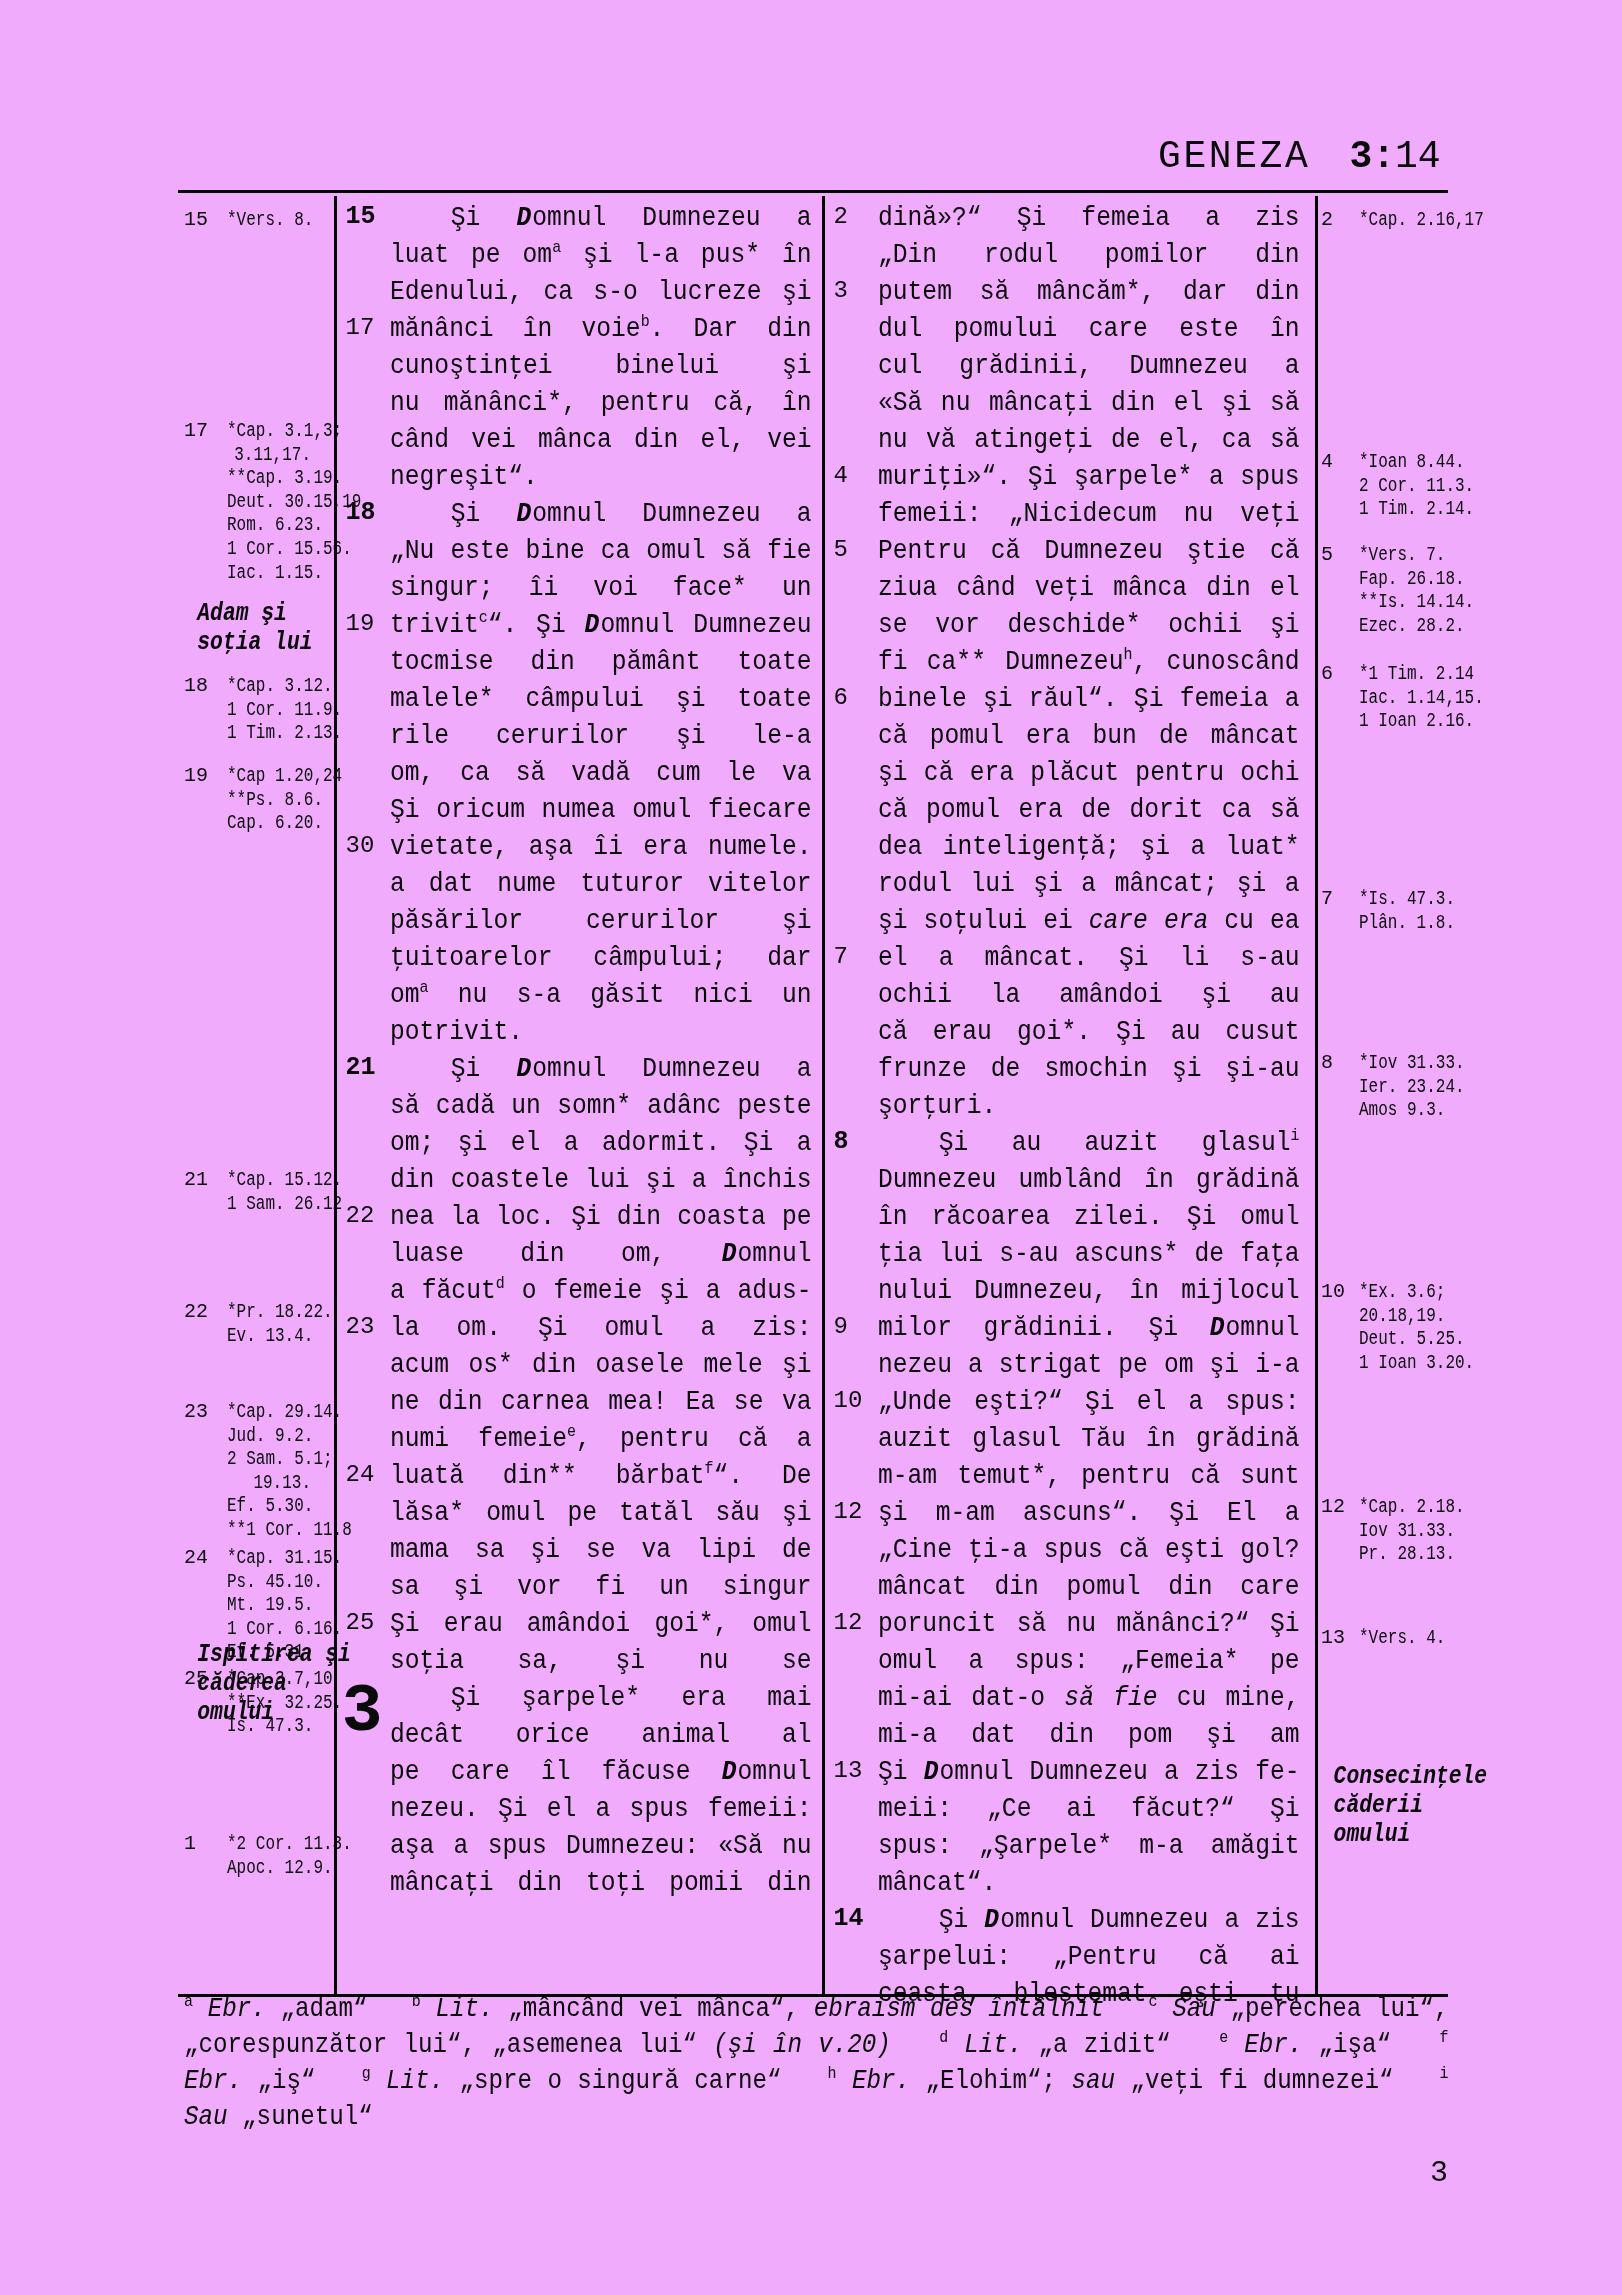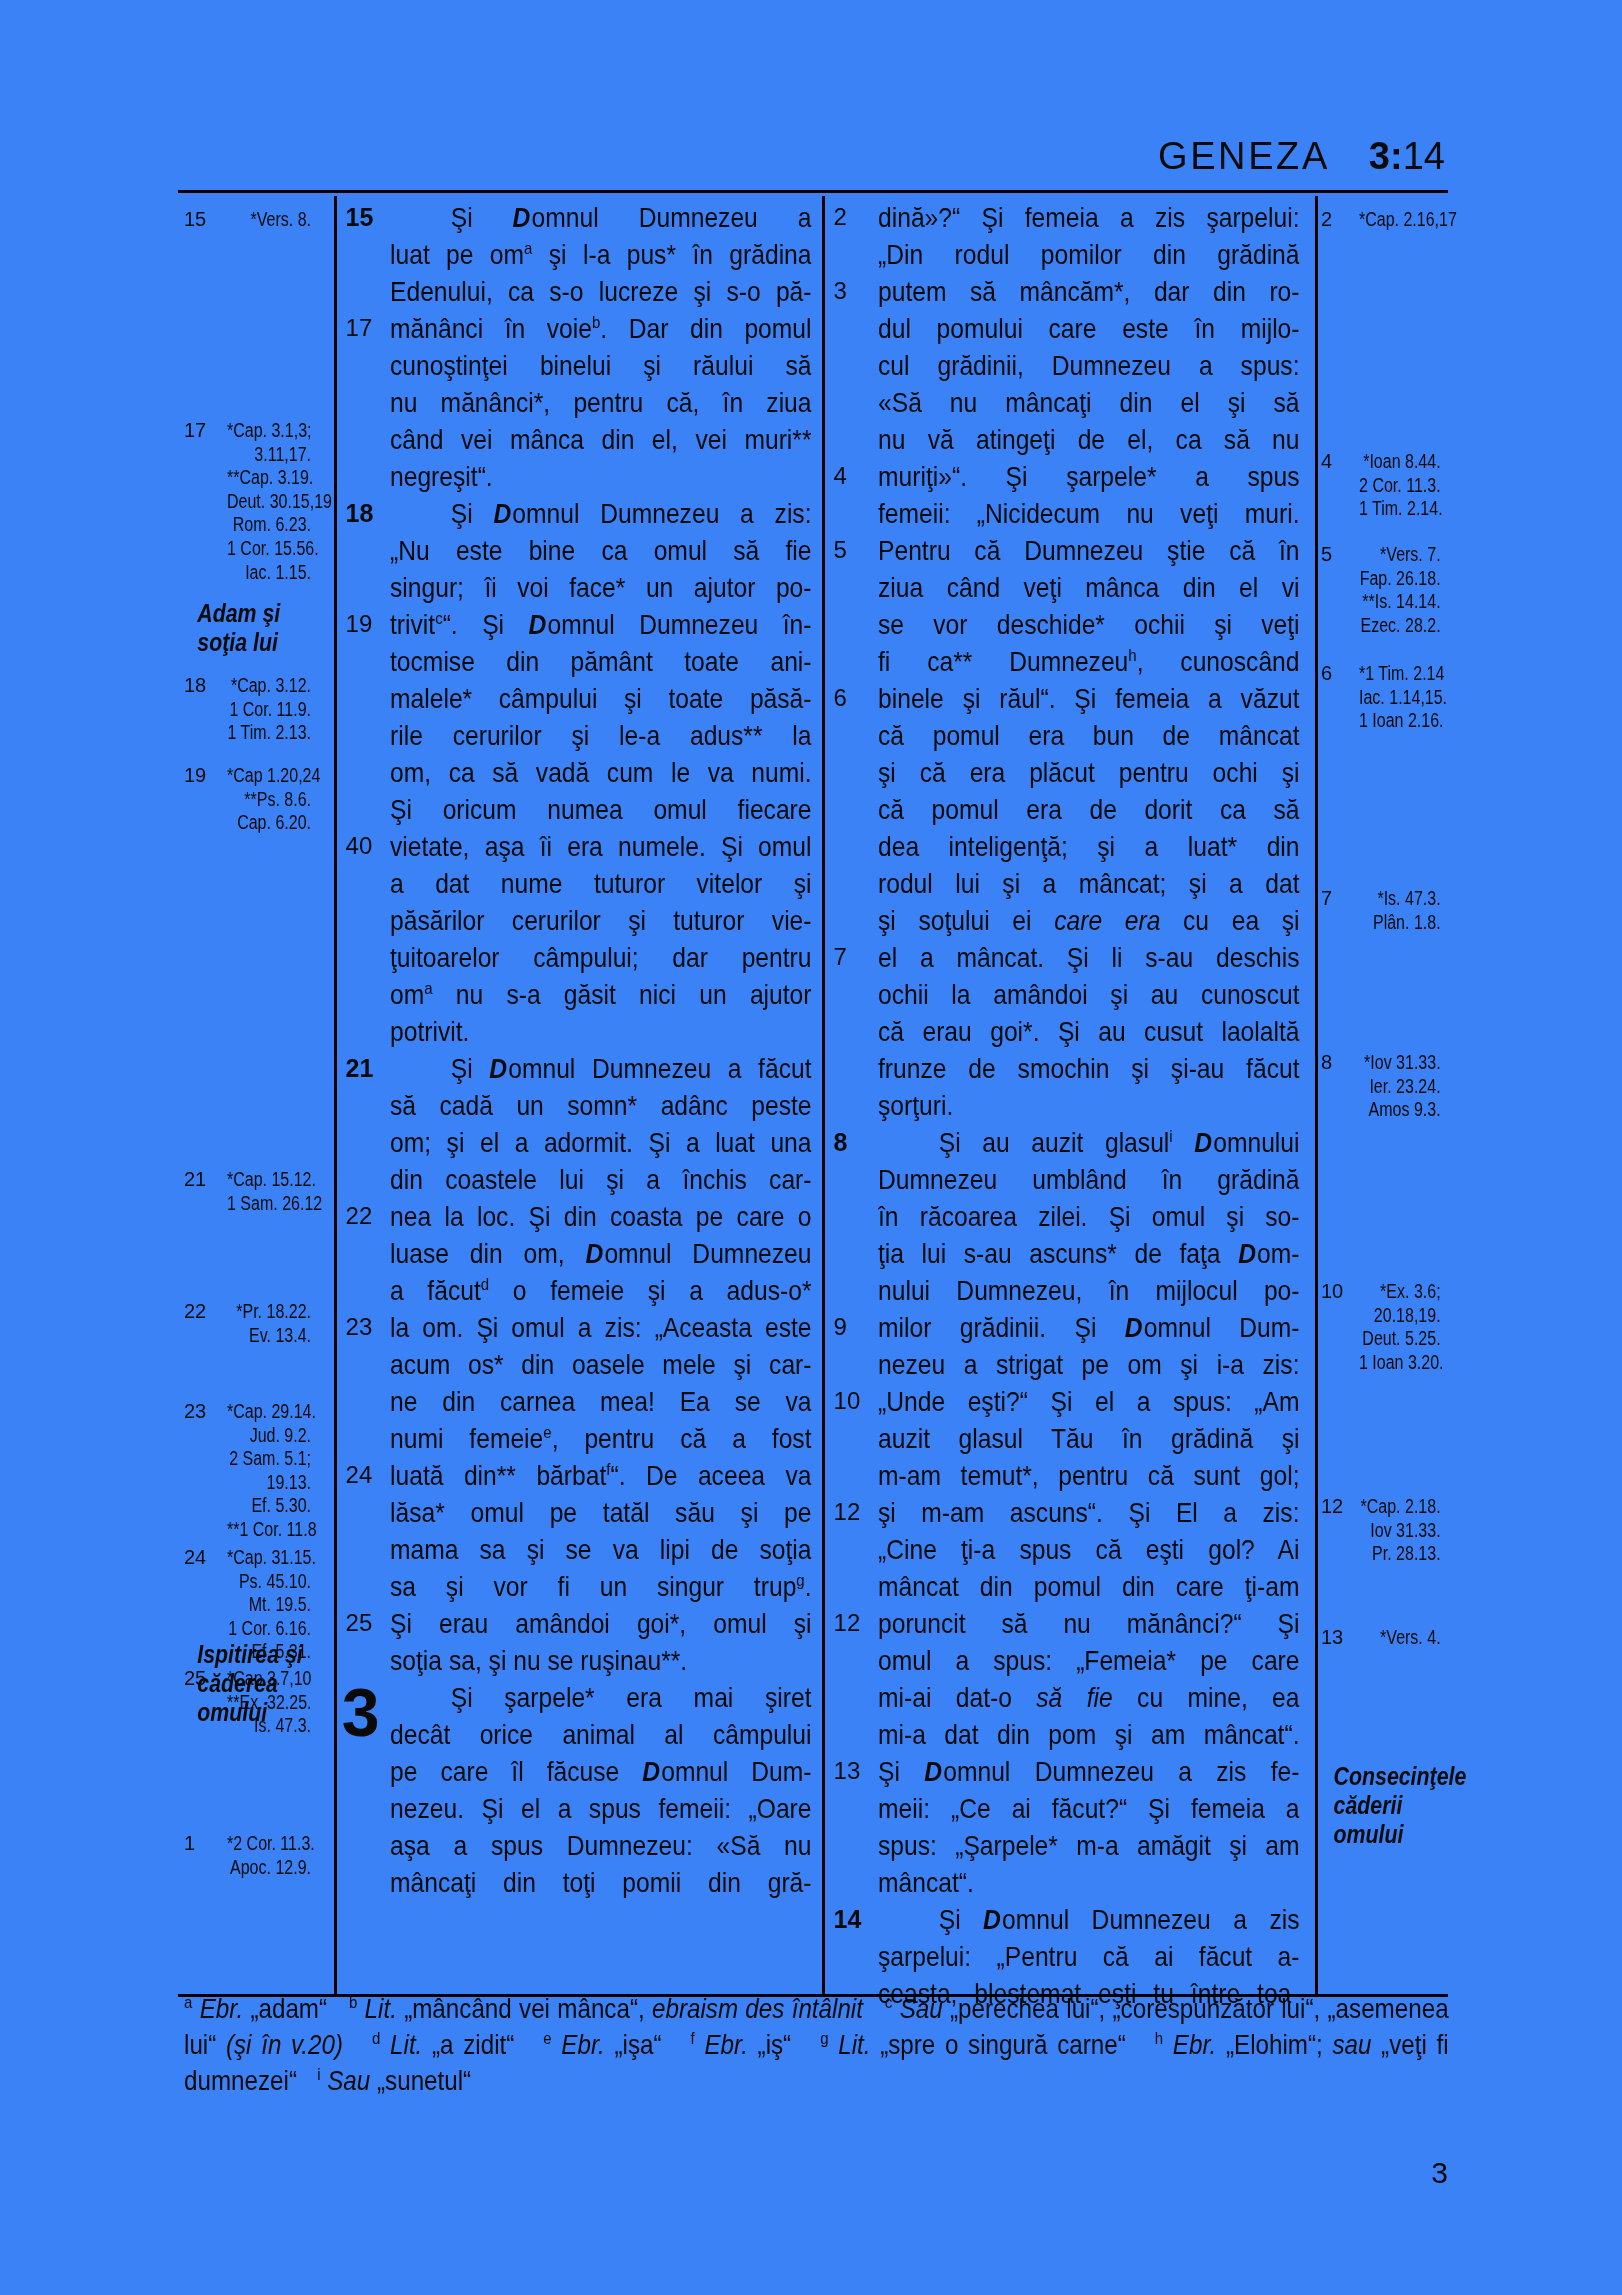--- a/index.html
+++ b/index.html
@@ -1,18 +1,18 @@
 <!DOCTYPE html>
 <html style="font-size:10.5px"><head>
 <meta charset="utf-8">
 <style>
   html,body { margin:0; padding:0; background:#e8e8e4; }
   .page {
-    position:relative; width:1622px; height:2295px; background:#3b82f6;
-    font-family:Liberation Sans, sans-serif; color:#0a0a0a;
+    position:relative; width:1622px; height:2295px; background:#f0abfc;
+    font-family:Liberation Mono, monospace; color:#0a0a0a;
     margin:0 auto; overflow:hidden;
   }
   
   .header { position:absolute; top:135px; left:1158px; display:flex; gap:39px; font-size:38px; }
   .hbook { letter-spacing:2.6px; }
   .hcv b { font-weight:700; }
   .rule-h { position:absolute; left:178px; width:1270px; height:2.6px; background:#000; }
   .rule-head { top:190px; }
   .rule-foot { top:1994px; }
   .vrule { position:absolute; top:196px; height:1798px; width:2.6px; background:#000; }
@@ -189,21 +189,21 @@
       <div class="verse cont">
         <span class="vnum">19</span>
         <div class="ln">trivit<sup>c</sup>“. Şi <span class="dd">D</span>omnul Dumnezeu în-</div>
         <div class="ln">tocmise din pământ toate ani-</div>
         <div class="ln">malele* câmpului şi toate păsă-</div>
         <div class="ln">rile cerurilor şi le-a adus** la</div>
         <div class="ln">om, ca să vadă cum le va numi.</div>
         <div class="ln">Şi oricum numea omul fiecare</div>
       </div>
       <div class="verse cont">
-        <span class="vnum">40</span>
+        <span class="vnum">30</span>
         <div class="ln">vietate, aşa îi era numele. Şi omul</div>
         <div class="ln">a dat nume tuturor vitelor şi</div>
         <div class="ln">păsărilor cerurilor şi tuturor vie-</div>
         <div class="ln">ţuitoarelor câmpului; dar pentru</div>
         <div class="ln">om<sup>a</sup> nu s-a găsit nici un ajutor</div>
         <div class="ln last">potrivit.</div>
       </div>
       <div class="verse para">
         <span class="vnum">21</span>
         <div class="ln indent">Şi <span class="dd">D</span>omnul Dumnezeu a făcut</div>

